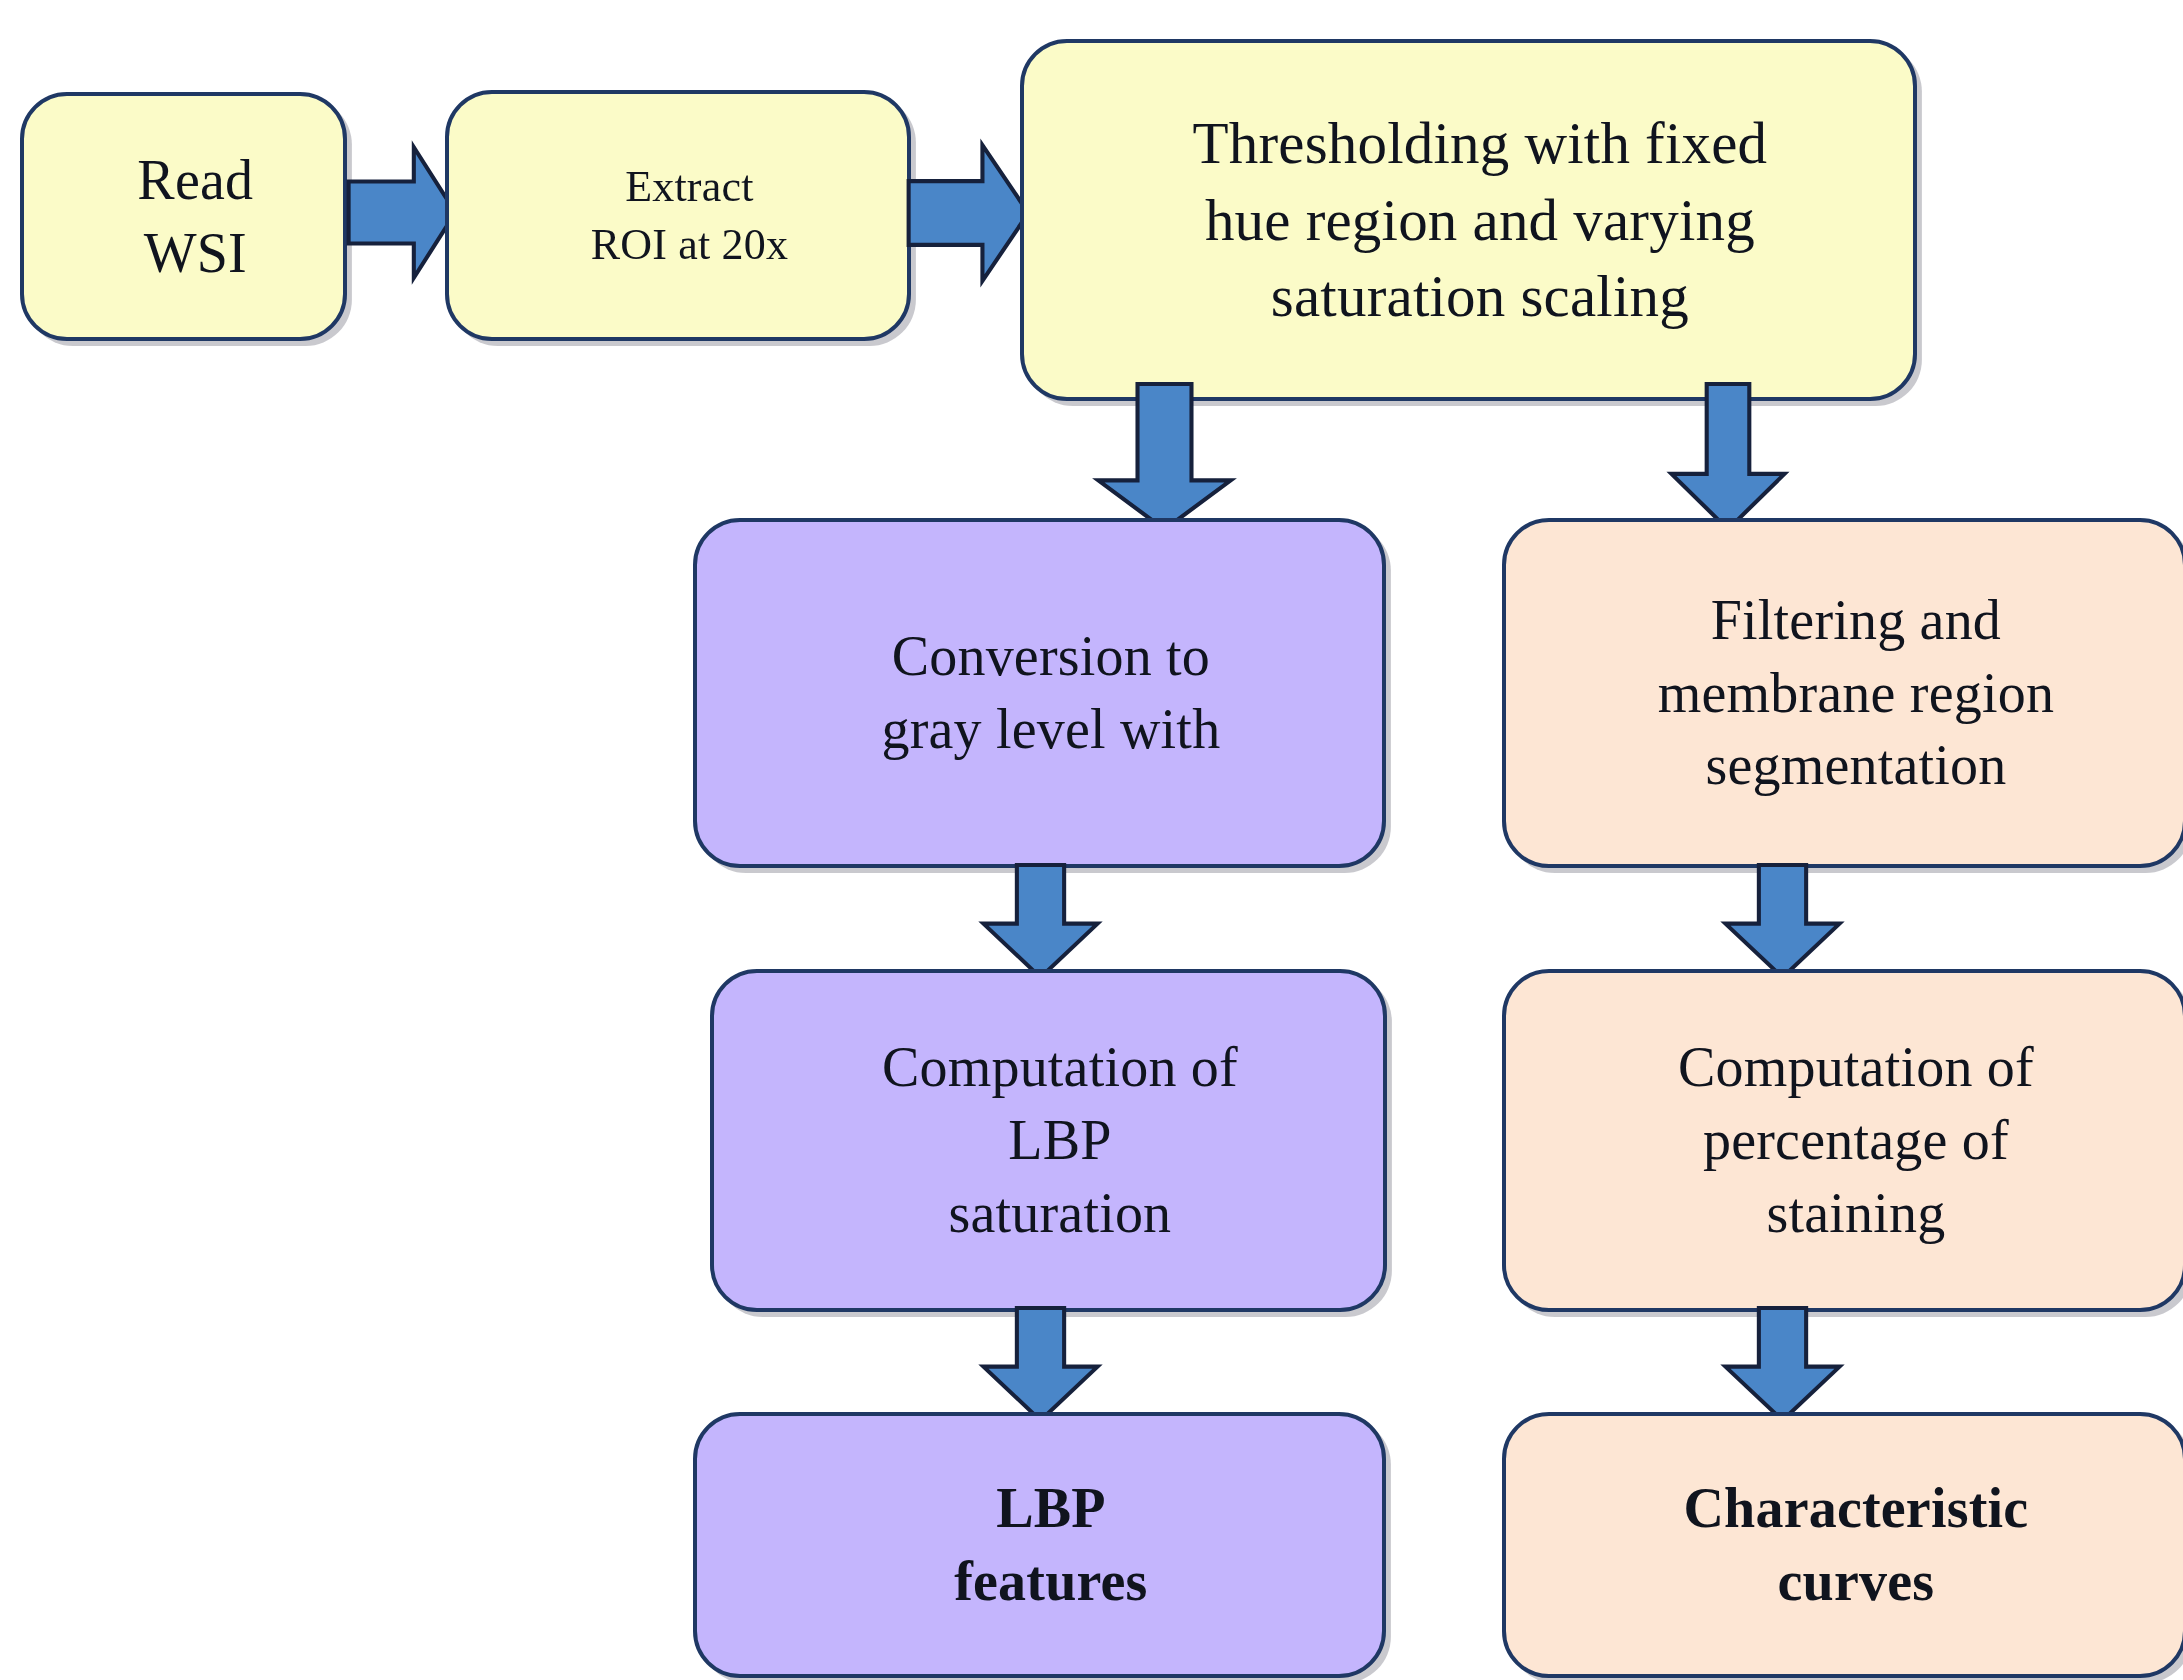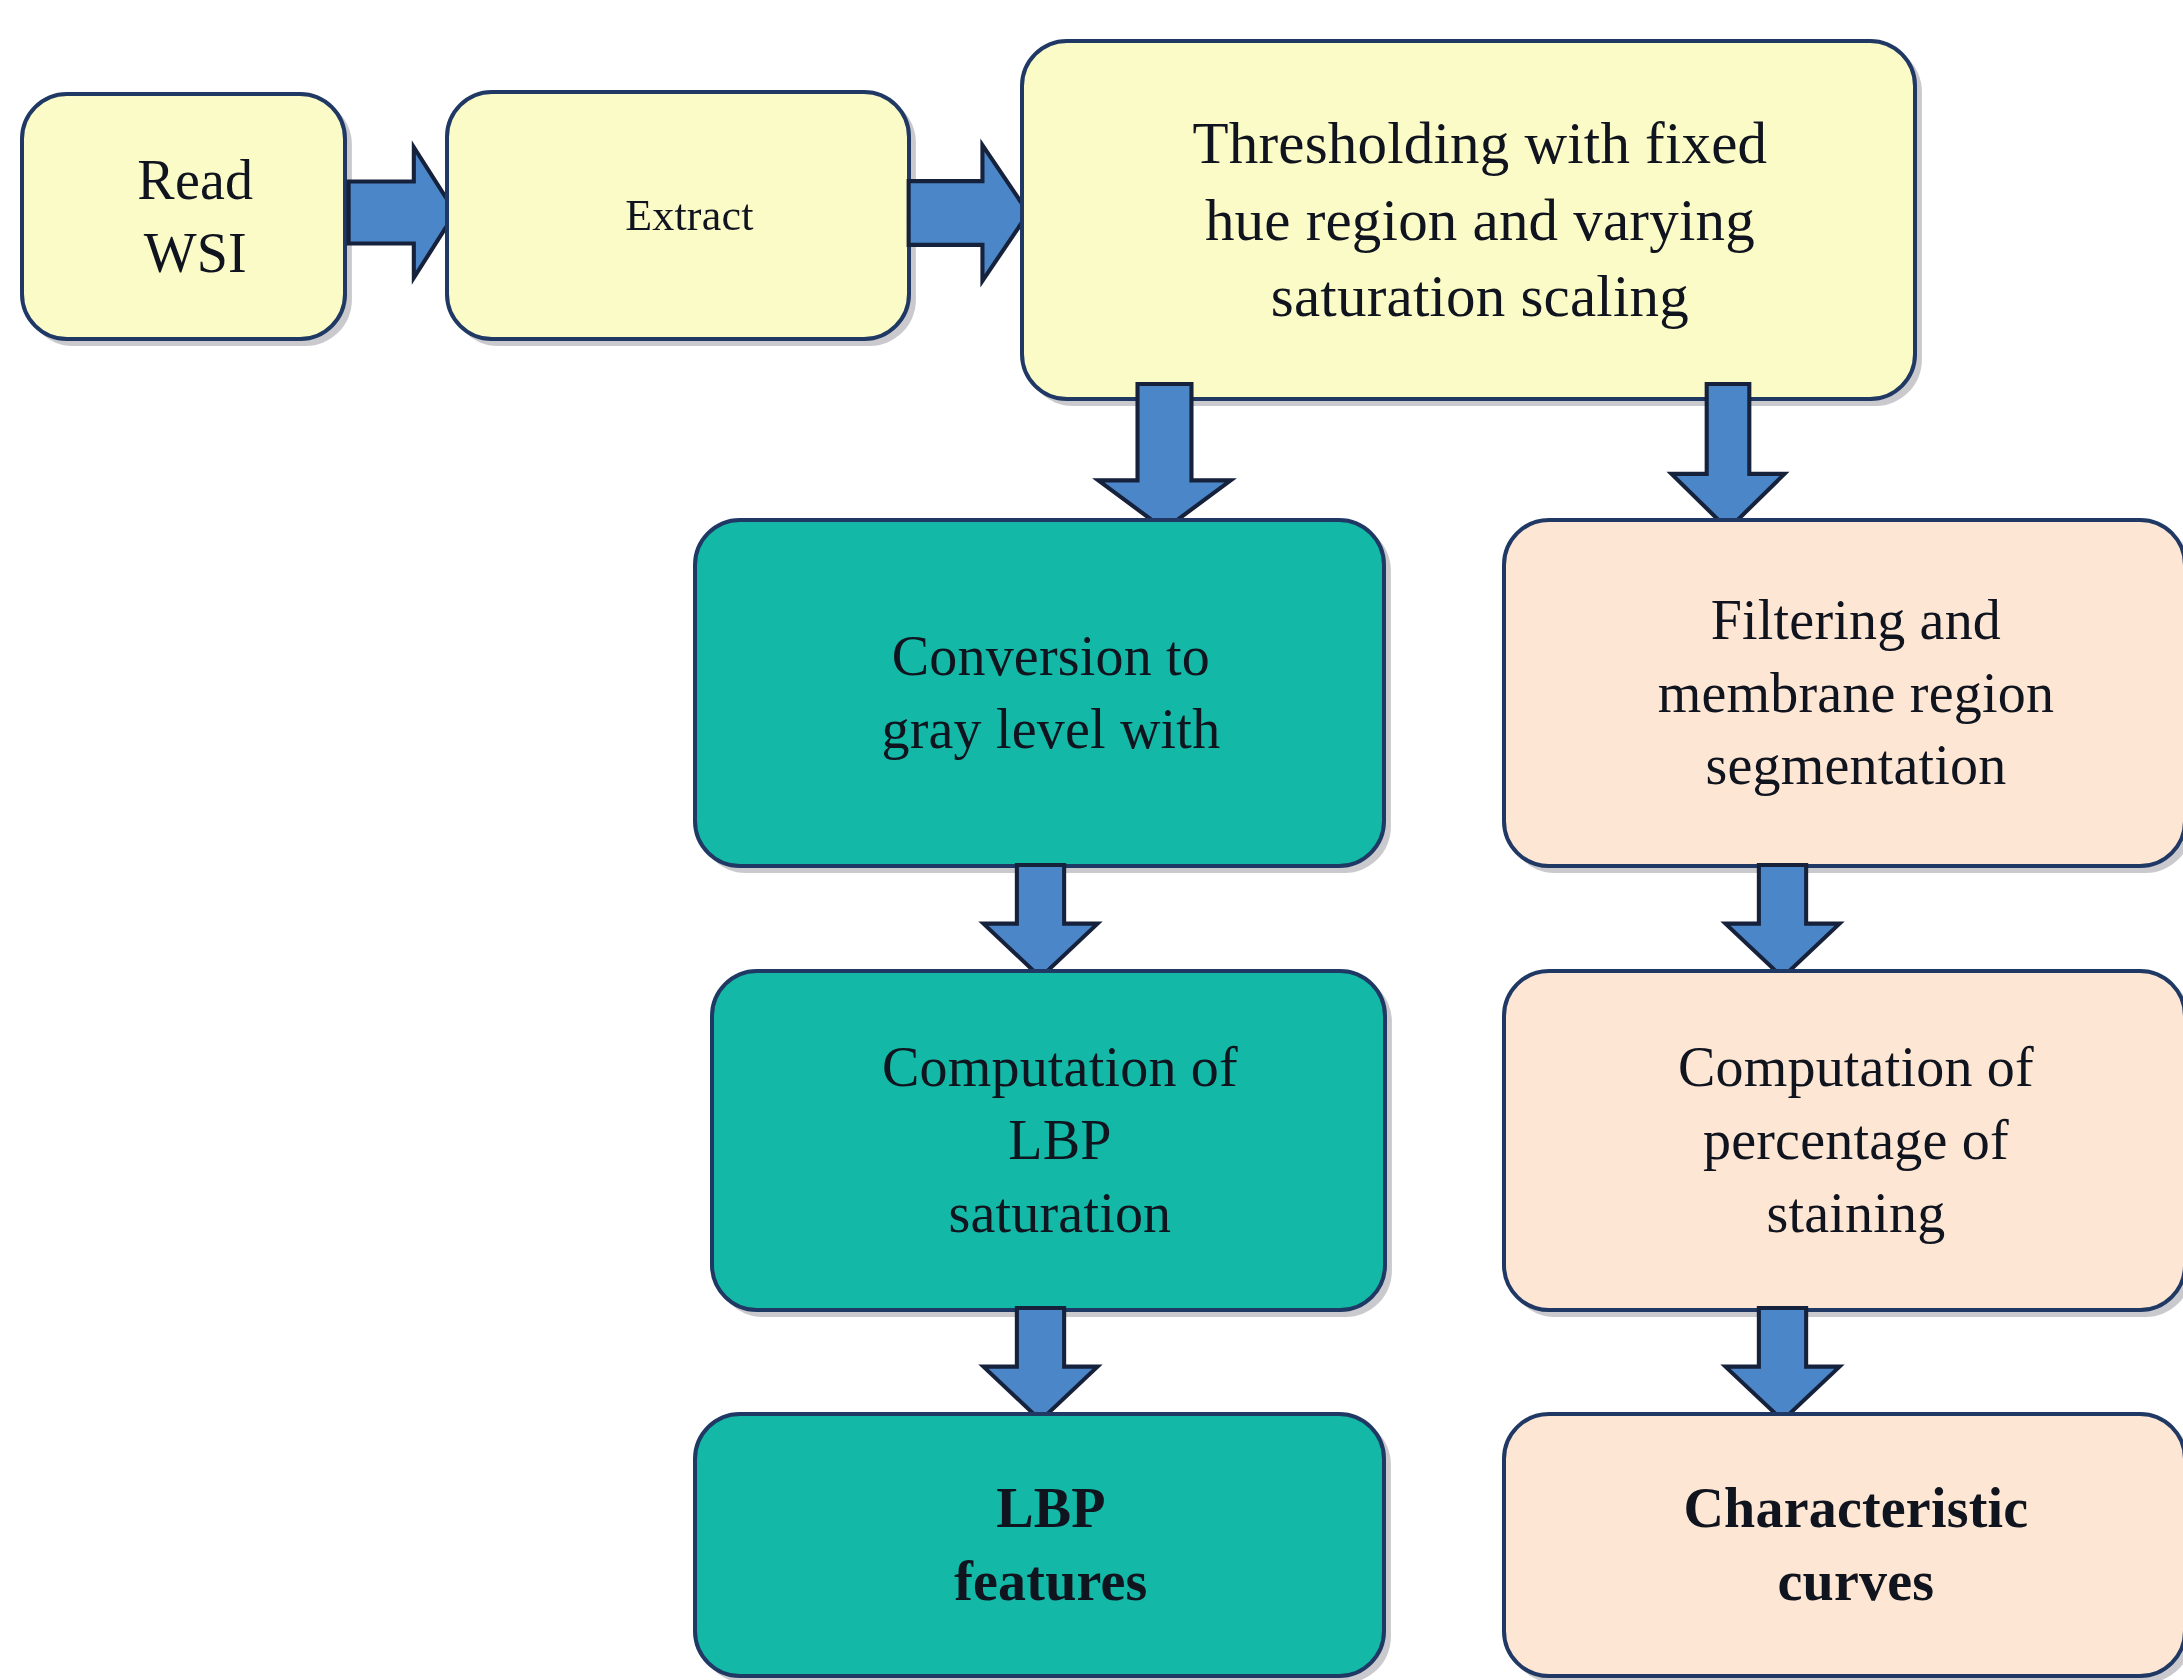--- a/index.html
+++ b/index.html
@@ -30,21 +30,21 @@
     align-items: center;
     justify-content: center;
     text-align: center;
     color: #10141e;
     line-height: 1.30;
     letter-spacing: 0.2px;
     box-shadow: 5.7px 5.7px 0 -0.8px rgba(60,60,80,0.28);
   }
   .node span { display: block; width: 100%; padding: 0 11.4px; }
   .fill-yellow { background: #FBFBC8; }
-  .fill-pink   { background: #14b8a6; }
+  .fill-pink   { background: #c4b5fd; }
   .fill-peach  { background: #FDE6D4; }
   .bold { font-weight: bold; }
 
   
   #n-read        { left: 20.4px;   top: 92px;  width: 327px;  height: 249px;  font-size: 56px; justify-content: flex-end; }
   #n-extract     { left: 445px;  top: 90px;  width: 466px;  height: 251px;  font-size: 44px; }
   #n-threshold   { left: 1020px; top: 39px;   width: 897px; height: 362px;  font-size: 59px; }
 
   #n-gray        { left: 693px;  top: 518px;  width: 693px;  height: 350px;  font-size: 56px; }
   #n-lbphist     { left: 710px;  top: 969px; width: 677px;  height: 343px;  font-size: 56px; }
@@ -84,20 +84,21 @@
 
   <div class="arrow" id="a-read-extract">
     <svg viewBox="0 0 135 180" preserveAspectRatio="none">
       <polygon points="2,52 82,52 82,10 133,90 82,170 82,128 2,128" fill="#4A86C8" stroke="#16213C" stroke-width="5" stroke-linejoin="miter"></polygon>
     </svg>
   </div>
 
   <div class="node fill-yellow" id="n-extract">
     <span>
         <span>Extract</span>
+        <span>ROI at 20x</span>
       </span>
   </div>
 
   <div class="arrow" id="a-extract-thresh">
     <svg viewBox="0 0 150 186" preserveAspectRatio="none">
       <polygon points="2,54 92,54 92,10 148,93 92,176 92,132 2,132" fill="#4A86C8" stroke="#16213C" stroke-width="5" stroke-linejoin="miter"></polygon>
     </svg>
   </div>
 
   <div class="node fill-yellow" id="n-threshold">

